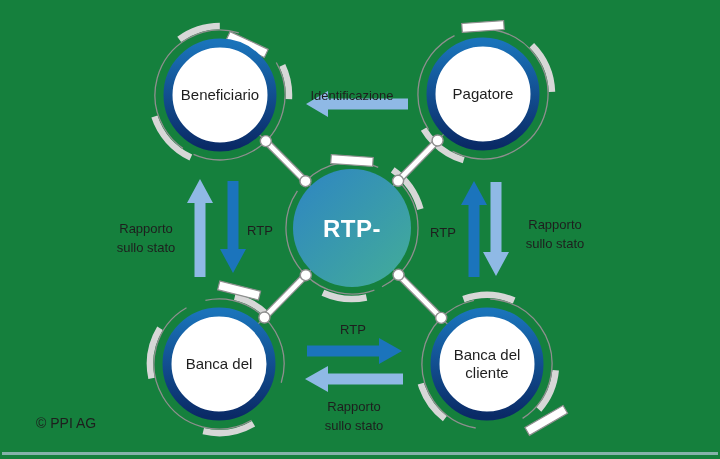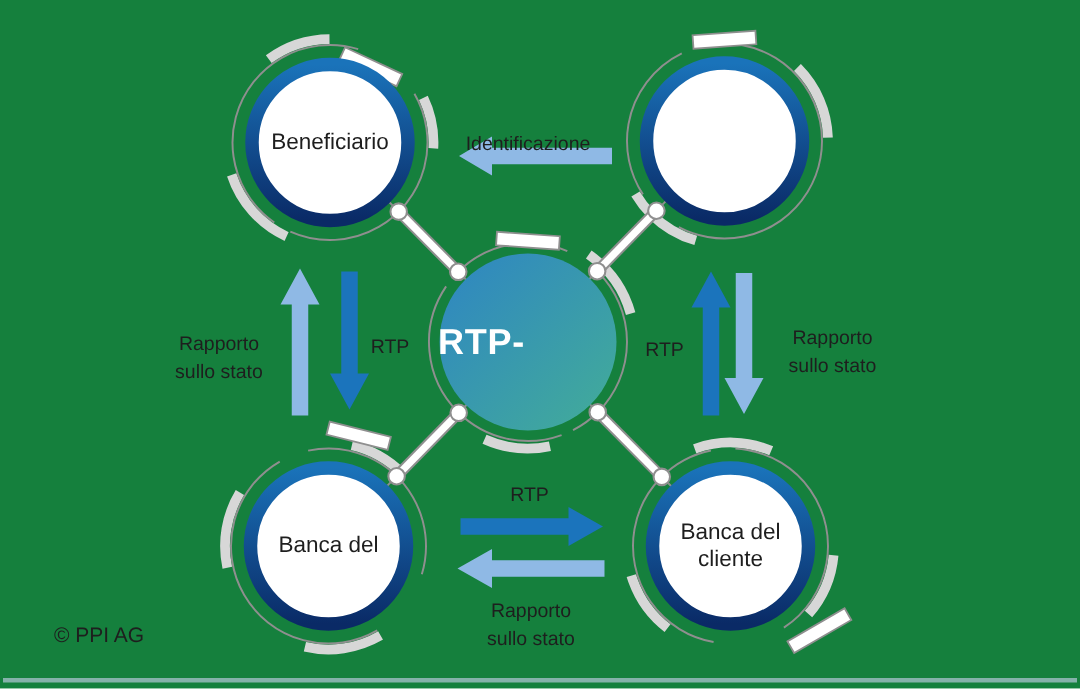--- a/index.html
+++ b/index.html
@@ -10,21 +10,21 @@
   #diagram-svg{position:absolute;left:0;top:0;}
   .lbl{position:absolute;line-height:19px;font-size:13px;color:var(--text,#1e1e1e);}
   .lbl.center{text-align:center;}
   .clabel{
     position:absolute;width:120px;height:104px;display:flex;flex-direction:column;
     align-items:center;justify-content:center;text-align:center;
     font-size:15px;line-height:18.5px;color:var(--text,#1e1e1e);
   }
   .hublabel{
     position:absolute;left:292px;top:176px;width:120px;height:104px;
-    display:flex;flex-direction:column;justify-content:center;
+    display:flex;flex-direction:column;align-items:center;justify-content:center;
     font-size:24px;font-weight:bold;color:#ffffff;line-height:29px;letter-spacing:.5px;
   }
   #copyright{position:absolute;left:21px;top:415px;font-size:14px;color:#1e1e1e;margin-left:15px;}
   #accent-line{position:absolute;left:2px;right:2px;top:452px;height:3px;background:var(--accent-line,#85b2aa);}
 </style>
 </head>
 <body>
 
 <div id="stage">
 
@@ -114,20 +114,24 @@
       <path style="fill:var(--arrow-dark,#1b74bc)" d="M474,181 L487,205 L479.5,205 L479.5,277 L468.5,277 L468.5,205 L461,205 Z"></path>
       <path style="fill:var(--arrow-light,#8fb9e5)" d="M496,276 L483,252 L490.5,252 L490.5,182 L501.5,182 L501.5,252 L509,252 Z"></path>
       <path style="fill:var(--arrow-dark,#1b74bc)" d="M402,351 L379,338 L379,345.5 L307,345.5 L307,356.5 L379,356.5 L379,364 Z"></path>
       <path style="fill:var(--arrow-light,#8fb9e5)" d="M305,379 L328,366 L328,373.5 L403,373.5 L403,384.5 L328,384.5 L328,392 Z"></path>
     </g>
   </svg>
 
   <div class="clabel" style="left:160px;top:43px;">
     <span>Beneficiario</span>
   </div>
+  <div class="clabel" style="left:423px;top:42px;">
+    <span>Pagatore</span>
+    <span></span>
+  </div>
   <div class="clabel" style="left:159px;top:312px;">
     <span>Banca del</span>
   </div>
   <div class="clabel" style="left:427px;top:312px;">
     <span>Banca del</span>
     <span>cliente</span>
   </div>
 
   <div class="hublabel">
     <span>RTP-</span>

